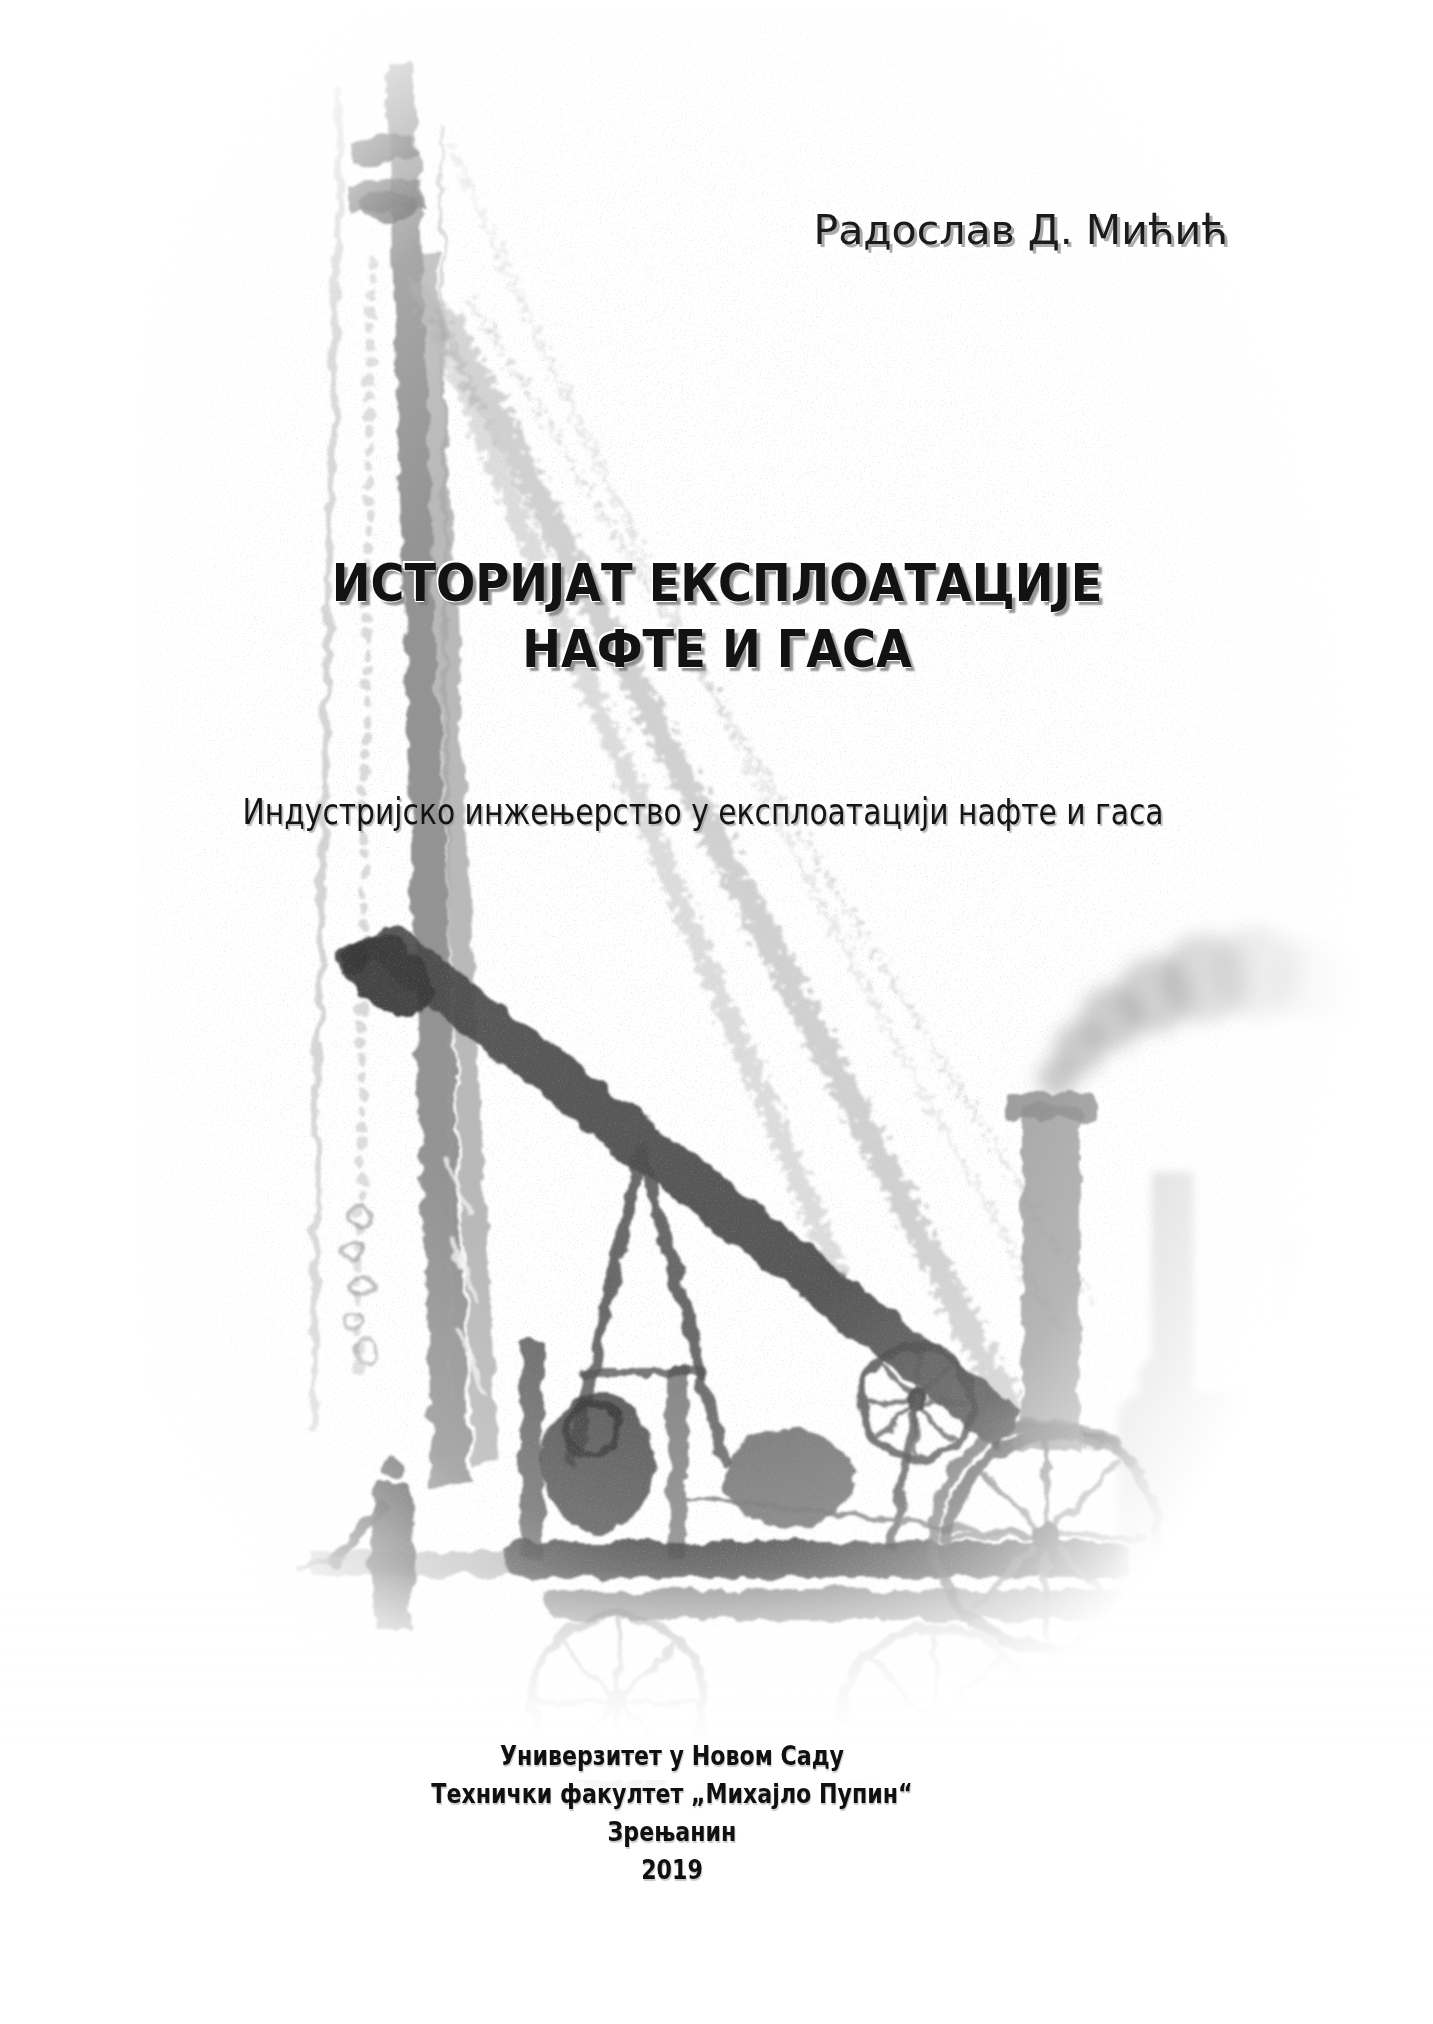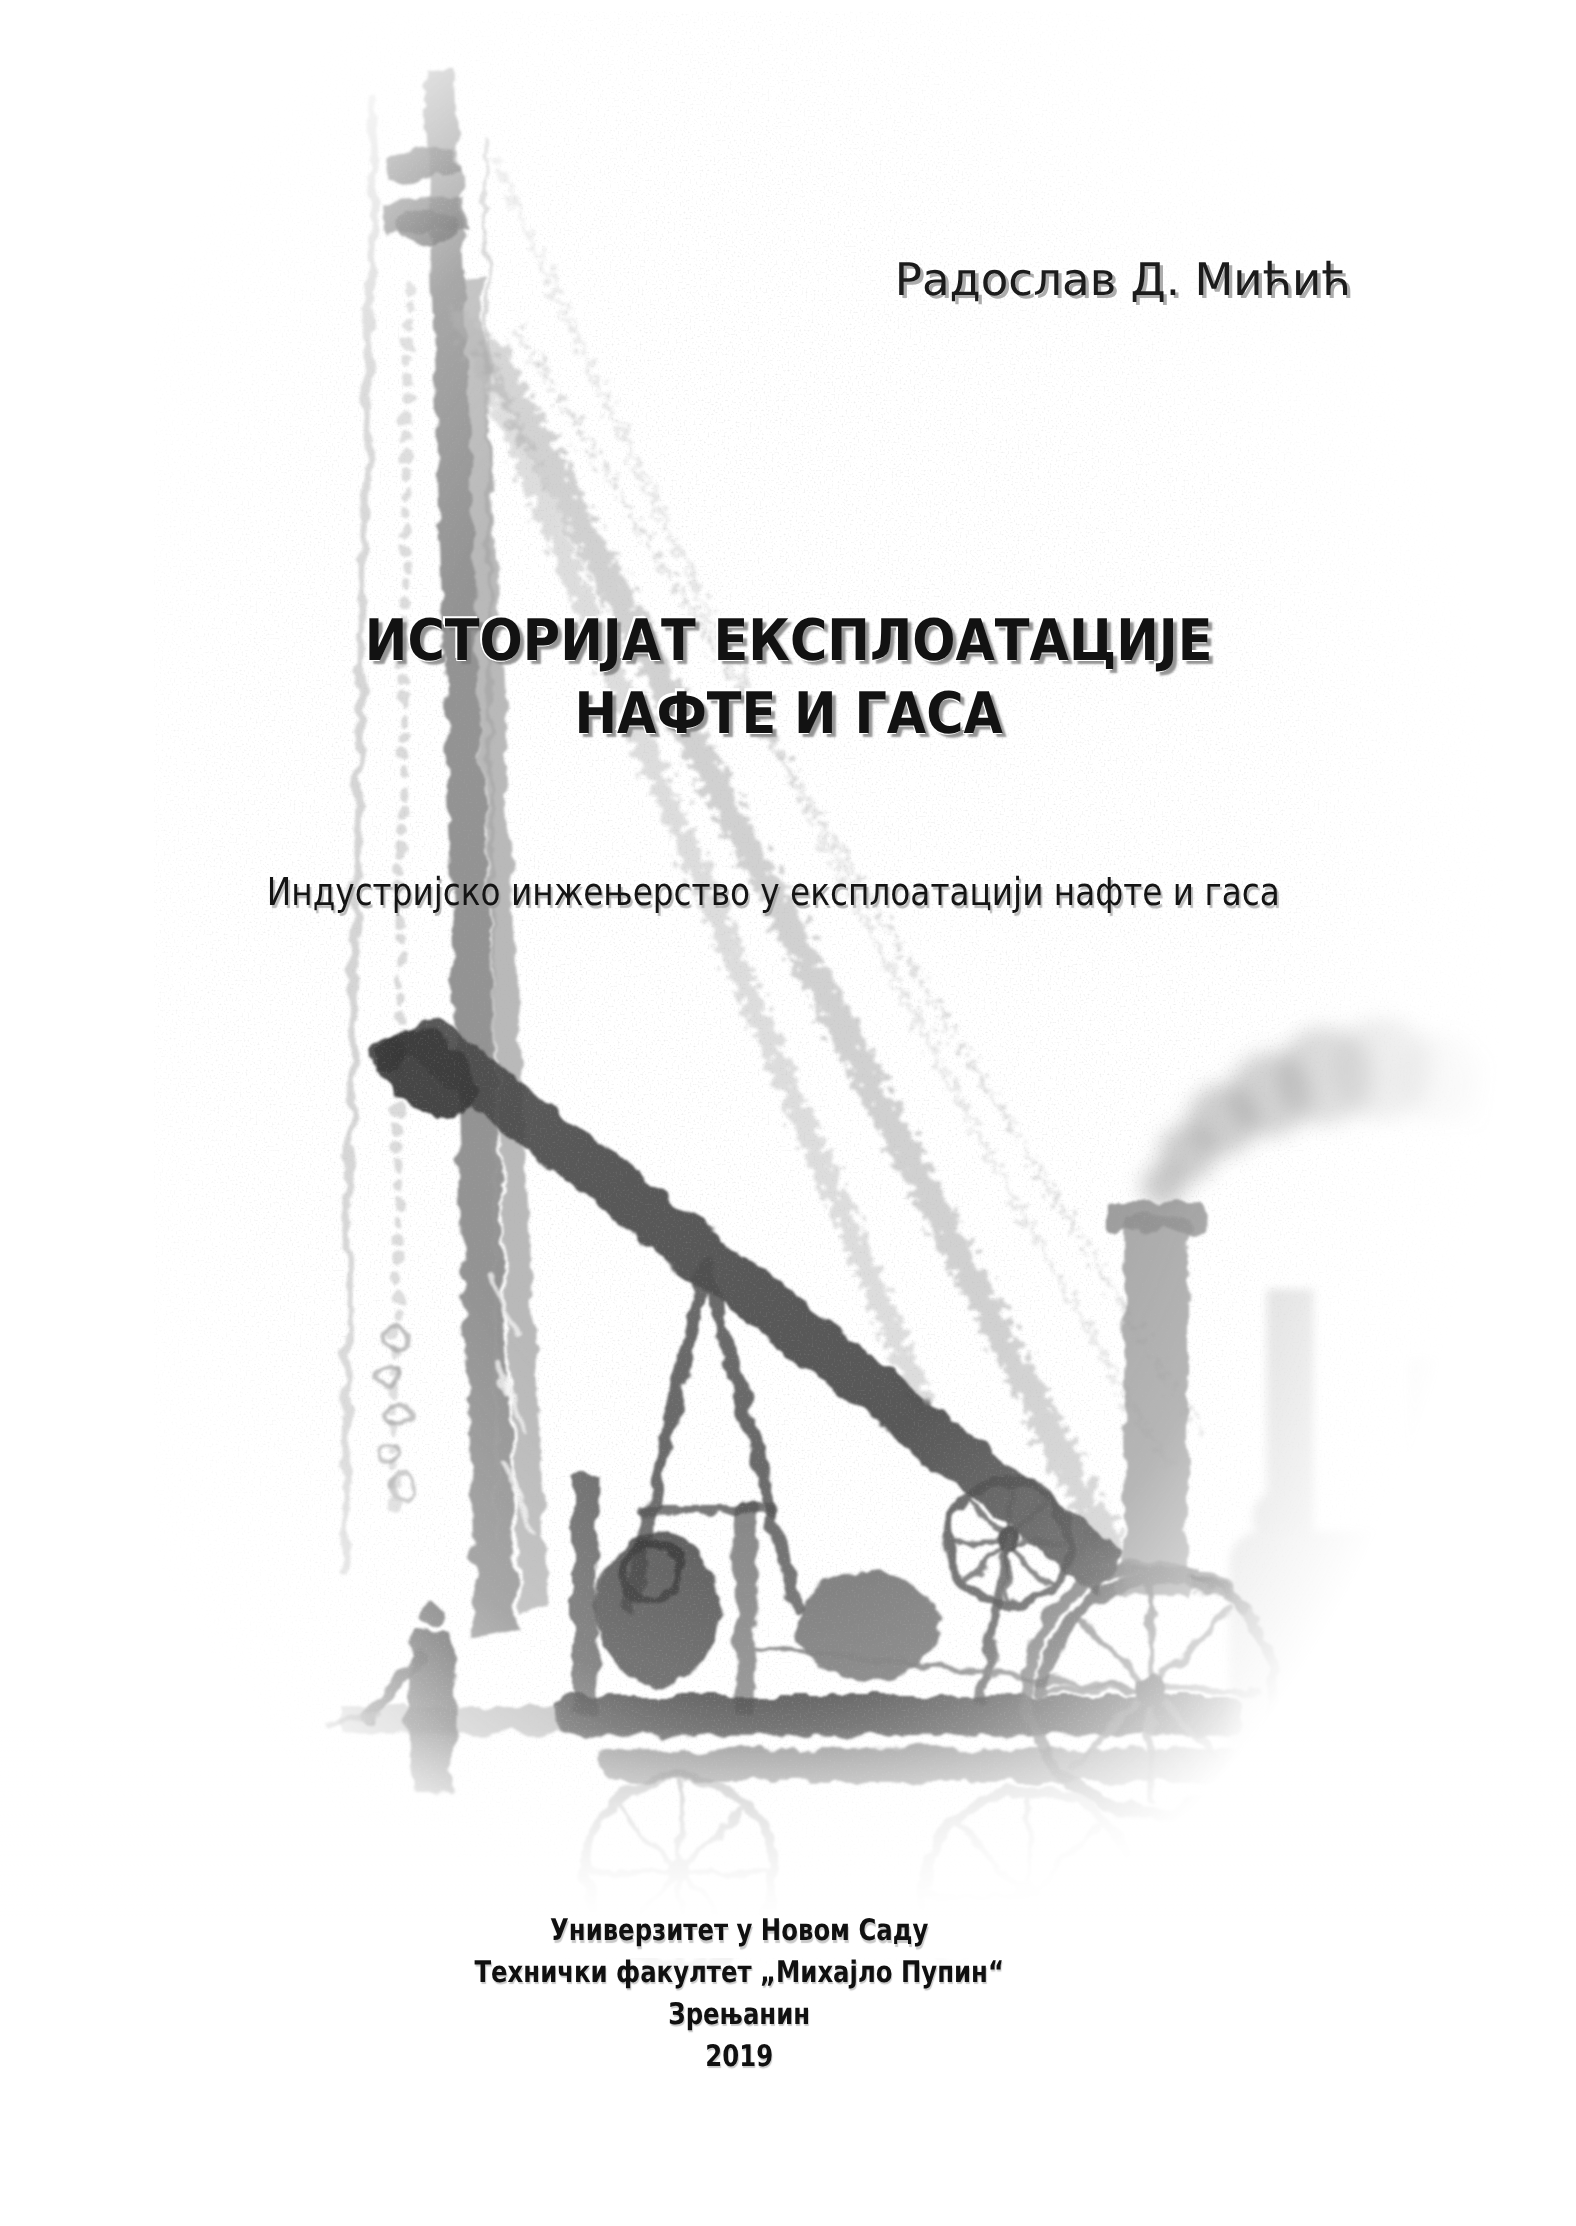--- a/index.html
+++ b/index.html
@@ -16,21 +16,20 @@
     position:absolute;left:0;top:1570px;width:1433px;height:210px;
     background:linear-gradient(to bottom, rgba(255,255,255,0), #ffffff 85%);
     pointer-events:none;
   }
   .txt{position:absolute;white-space:nowrap;}
   .author{
     top:206px;right:205px;
     font-size:41px;line-height:48px;font-weight:400;
     color:#1b1b1b;
     text-shadow:3px 3px 0 rgba(158,158,158,.85);
-    margin-top:24px;
   }
   .title{
     top:550px;left:0;width:1434px;
     text-align:center;
     font-size:52px;line-height:66px;font-weight:700;
     color:#121212;
     transform:scaleX(.89);
     transform-origin:50% 50%;
     text-shadow:-2px -2px 0 #ffffff, -1px 1px 0 #ffffff, 4px 4px 2px rgba(122,122,122,.8);
   }

